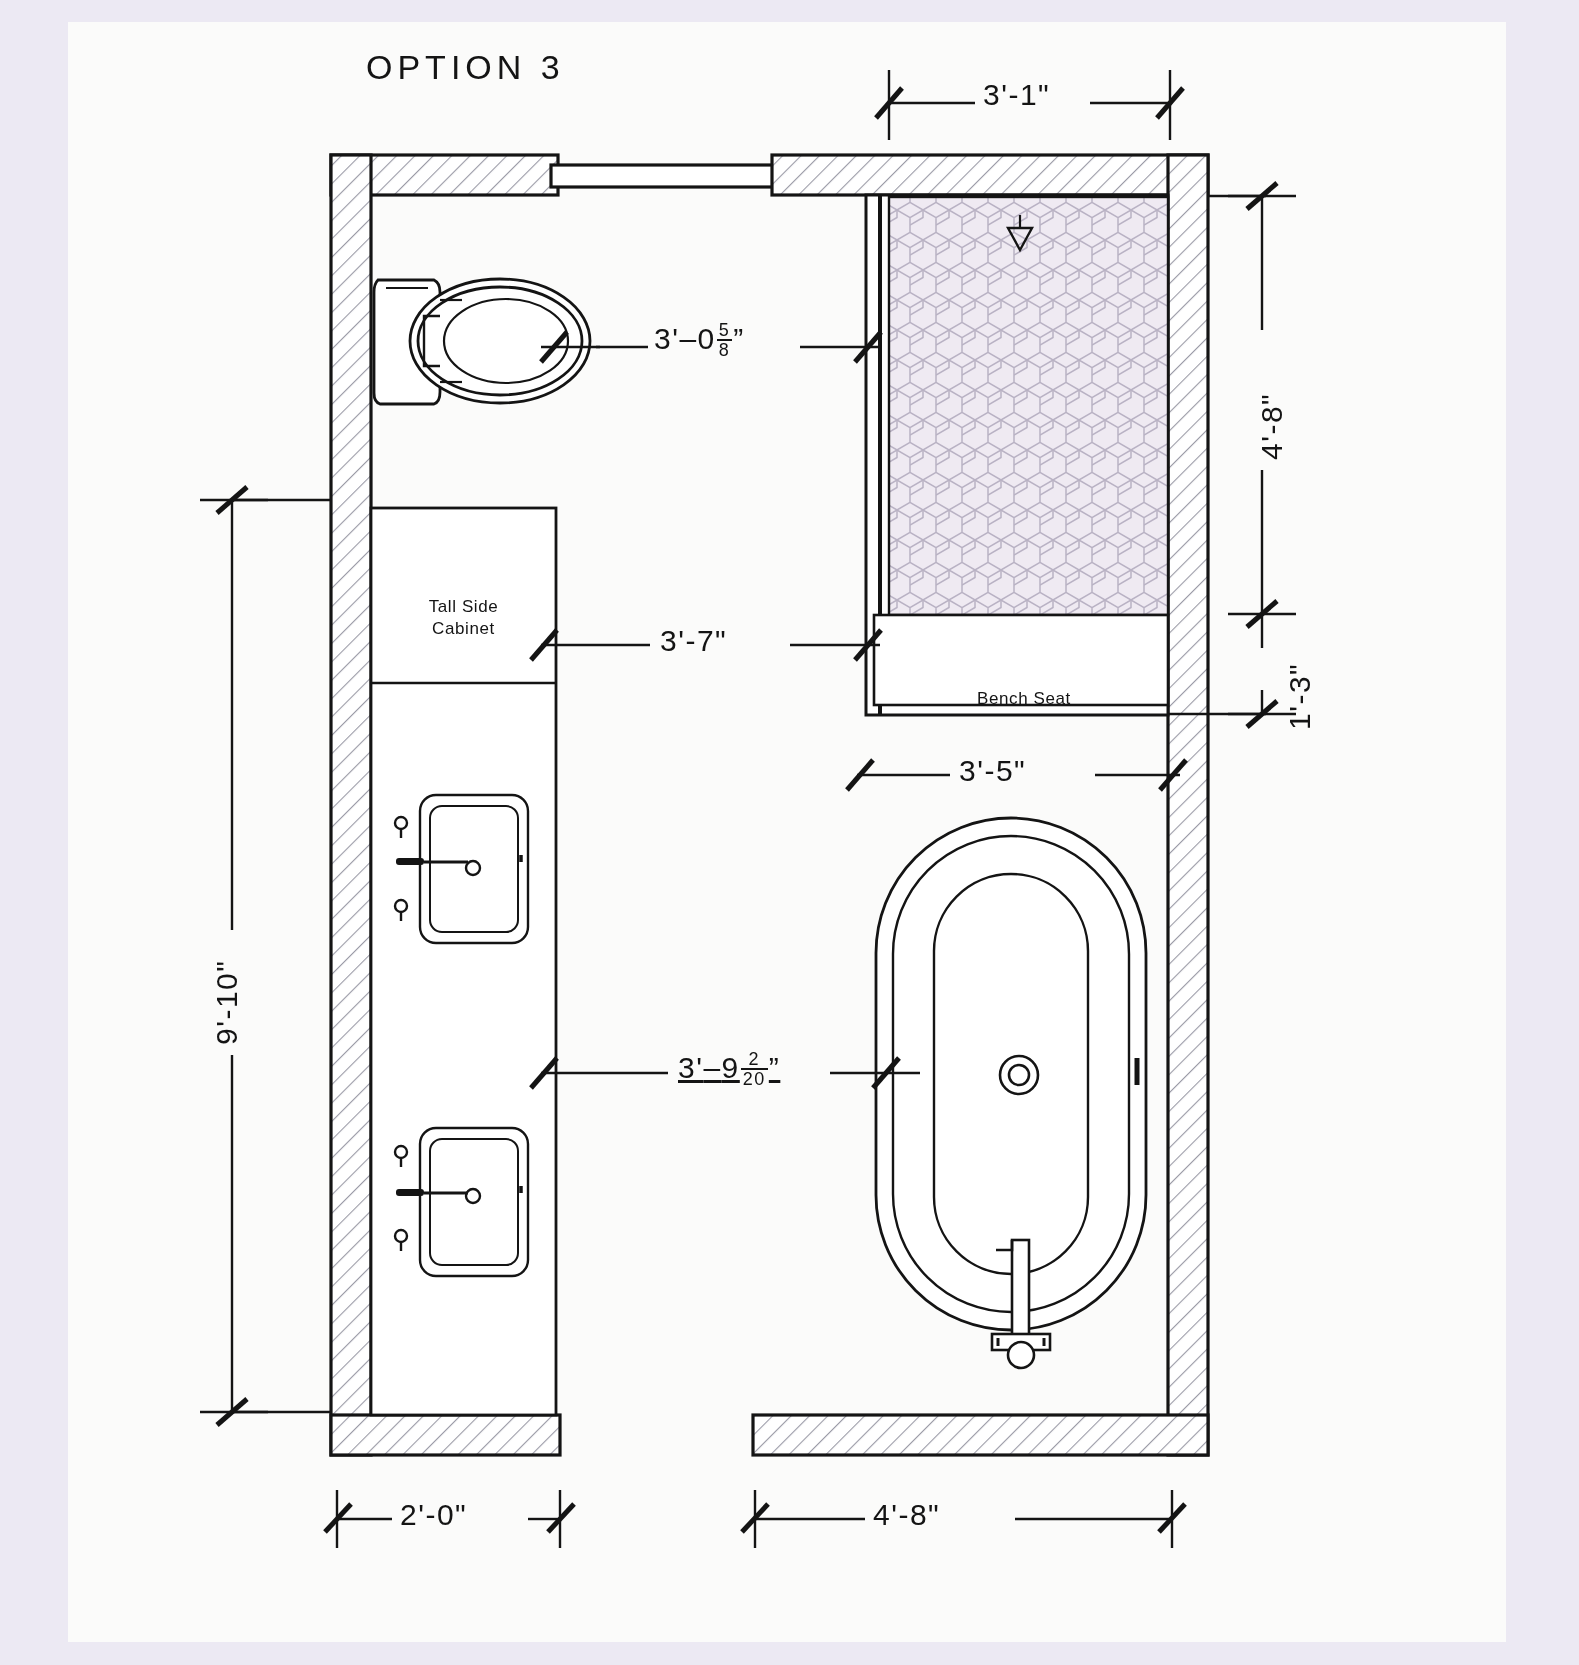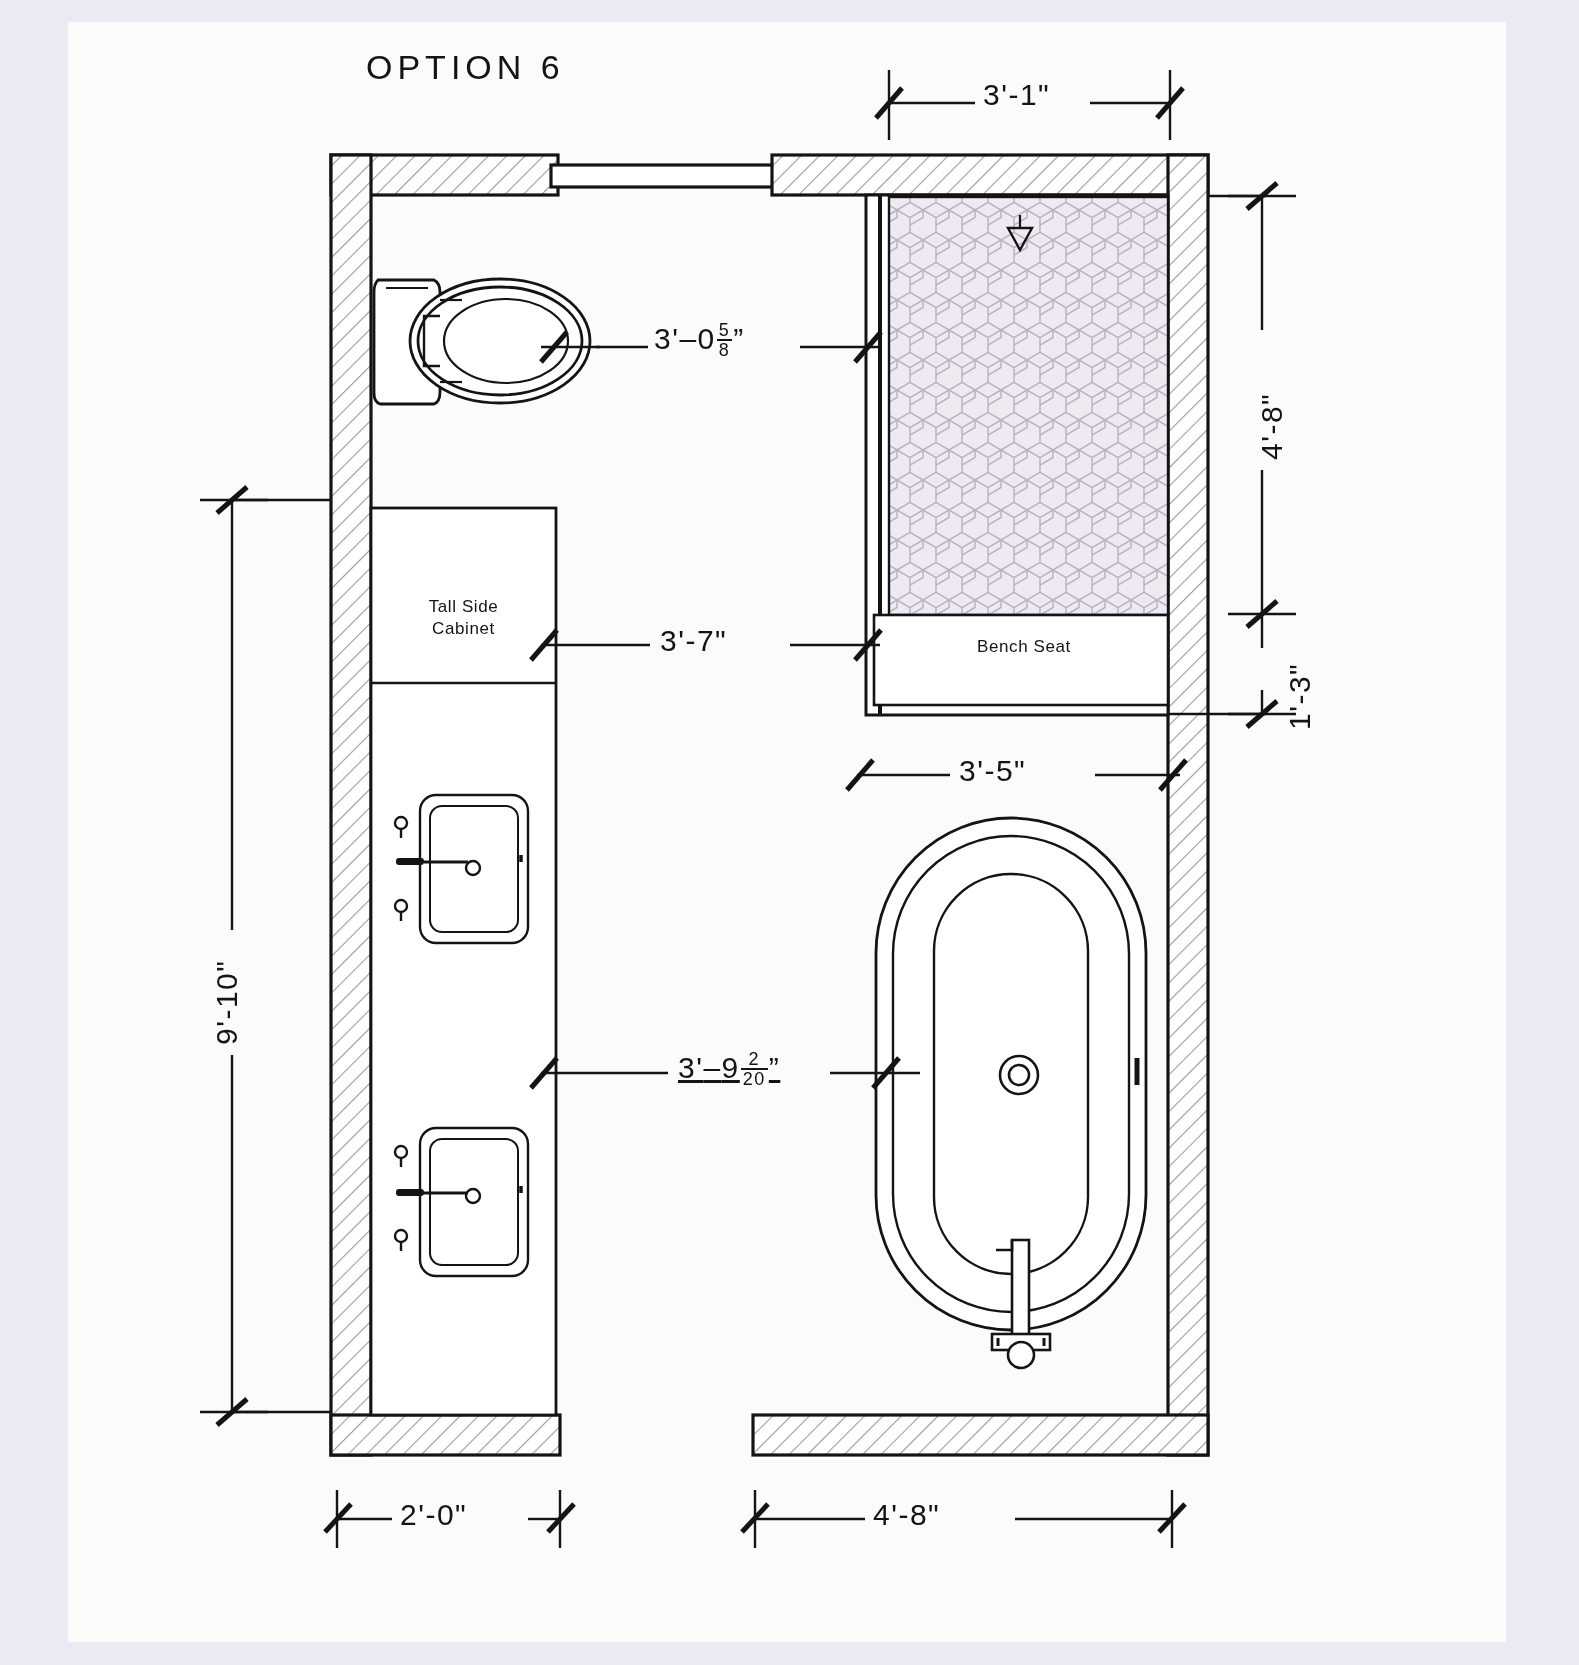--- a/index.html
+++ b/index.html
@@ -217,21 +217,21 @@
 
       <line x1="755" y1="1519" x2="865" y2="1519"></line>
       <line x1="1015" y1="1519" x2="1172" y2="1519"></line>
       <line x1="755" y1="1490" x2="755" y2="1548"></line>
       <line x1="1172" y1="1490" x2="1172" y2="1548"></line>
       <line x1="742" y1="1532" x2="768" y2="1504" stroke-width="5"></line>
       <line x1="1159" y1="1532" x2="1185" y2="1504" stroke-width="5"></line>
     </g>
   </svg>
 
-  <div class="dimtxt title" style="left:366px;top:48px;">OPTION 6</div>
+  <div class="dimtxt title" style="left:366px;top:48px;">OPTION 3</div>
 
   <div class="dimtxt dim" style="left:983px;top:78px;">3'-1"</div>
 
   <div class="dimtxt dim" style="left:654px;top:321px;">
     <span>3'</span><span>–</span><span>0</span><span class="fracwrap"><span class="frac">
         <span class="num">5</span>
         <span class="den">8</span>
       </span></span><span>”</span>
   </div>
 
@@ -254,14 +254,14 @@
 
   <div class="dimtxt dim" style="left:400px;top:1498px;">2'-0"</div>
 
   <div class="dimtxt dim" style="left:873px;top:1498px;">4'-8"</div>
 
   <div class="dimtxt lbl" style="left:391px;top:568px;width:145px;margin-top:28px;">
     <div>Tall Side</div>
     <div>Cabinet</div>
   </div>
 
-  <div class="dimtxt lbl" style="left:944px;top:636px;width:160px;">Bench Seat</div>
+  <div class="dimtxt lbl" style="left:944px;top:688px;width:160px;">Bench Seat</div>
 </div>
 
 </body></html>

